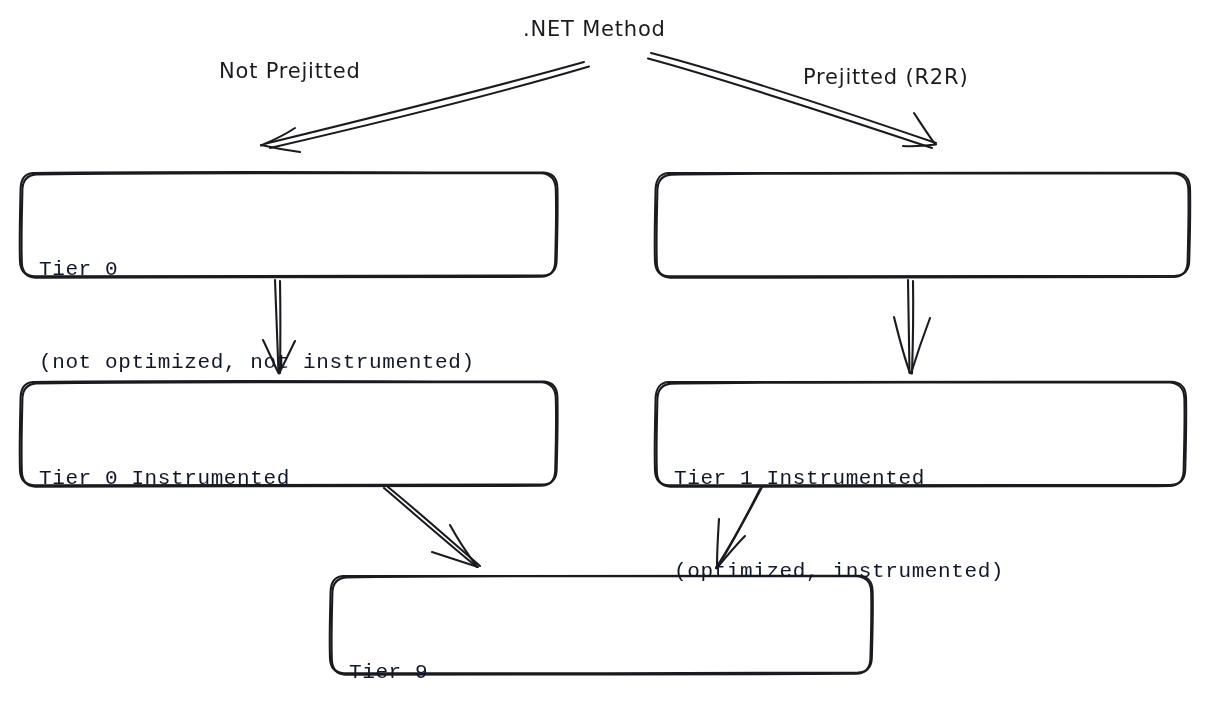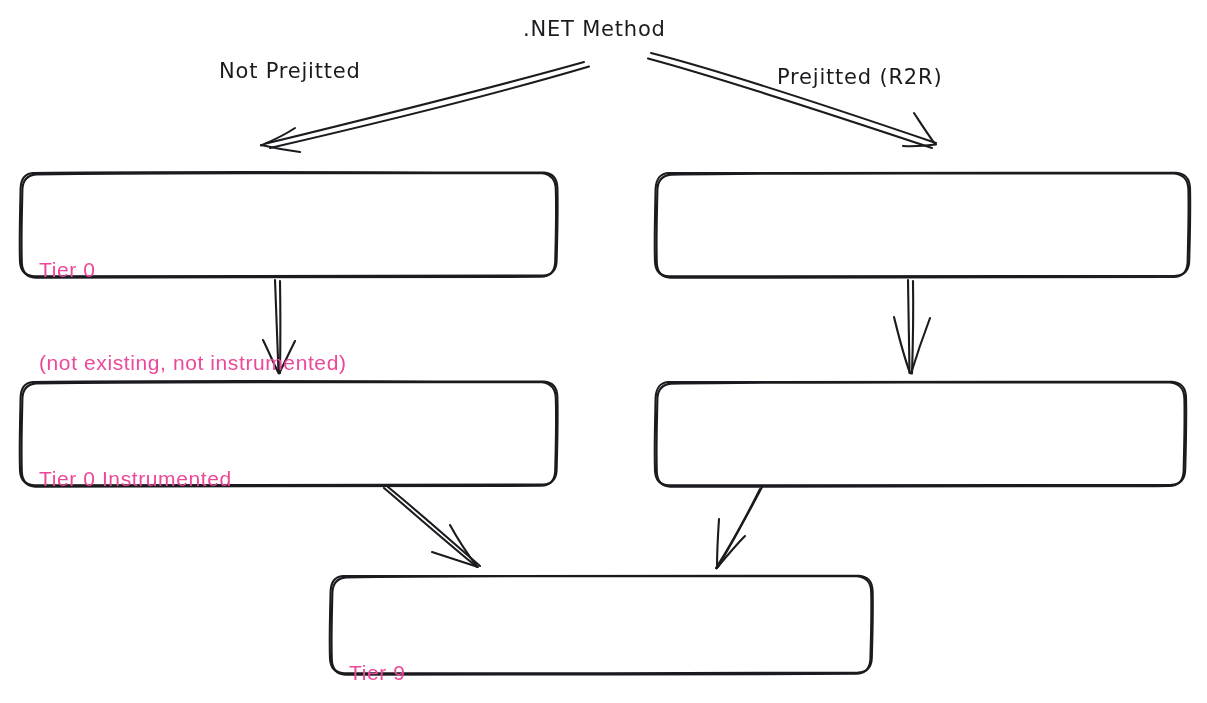--- a/index.html
+++ b/index.html
@@ -18,22 +18,22 @@
   #sketch {
     position: absolute;
     left: 0;
     top: 0;
     width: 1207px;
     height: 703px;
     pointer-events: none;
   }
   .node-label {
     position: absolute;
-    color: #ec4899;
-    font-family: Liberation Sans, sans-serif;
+    color: #0f172a;
+    font-family: Liberation Mono, monospace;
     font-size: 21px;
     line-height: 31px;
     letter-spacing: 0.6px;
     white-space: pre;
     z-index: 3;
   }
   .edge-label {
     position: absolute;
     color: #1b1b1f;
     font-family: "DejaVu Sans", sans-serif;
@@ -206,31 +206,35 @@
         <path d="M745 536 C 736 545, 726 557, 716.5 568.5"></path>
       </g>
 
     </g>
   </svg>
 
   <div class="title-label" style="left:523px; top:16px;">.NET Method</div>
 
   <div class="edge-label" style="left:207px; top:58px;margin-left:12px;">Not Prejitted</div>
 
-  <div class="edge-label" style="left:777px; top:64px;">Prejitted (R2R)</div>
+  <div class="edge-label" style="left:803px; top:64px;">Prejitted (R2R)</div>
 
   <div class="node-label" style="left:39px; top:192px;">
     <span class="lbl-line">Tier 0</span>
-    <span class="lbl-line">(not existing, not instrumented)</span>
+    <span class="lbl-line">(not optimized, not instrumented)</span>
   </div>
 
 
   <div class="node-label" style="left:39px; top:401px;">
     <span class="lbl-line">Tier 0 Instrumented</span>
   </div>
 
+  <div class="node-label" style="left:674px; top:401px;">
+    <span class="lbl-line">Tier 1 Instrumented</span>
+    <span class="lbl-line">(optimized, instrumented)</span>
+  </div>
 
   <div class="node-label" style="left:349px; top:595px;">
     <span class="lbl-line">Tier 9</span>
     
   </div>
 
 </div>
 
 </body></html>

